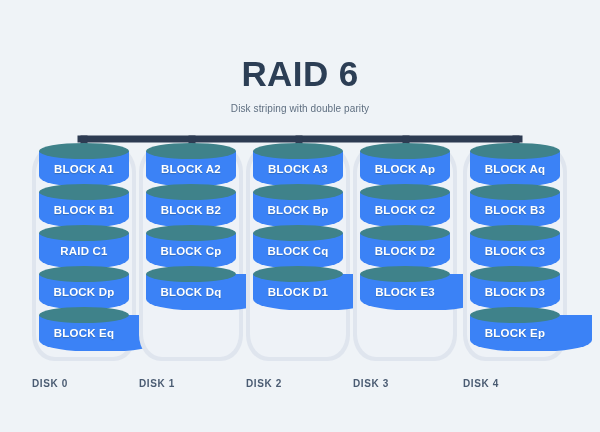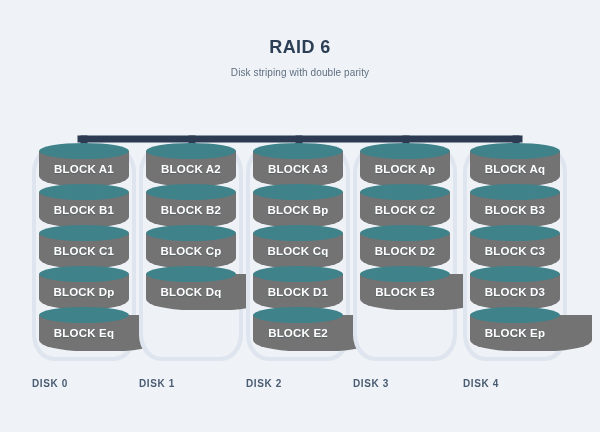--- a/index.html
+++ b/index.html
@@ -18,22 +18,22 @@
   
   .header {
     position: absolute;
     top: 0;
     left: 0;
     width: 600px;
     text-align: center;
   }
   .title {
     margin: 0;
-    padding-top: 38px;
-    font-size: 18px;
+    padding-top: 56px;
+    font-size: 35px;
     font-weight: bold;
     letter-spacing: 0.4px;
     color: #2c3e55;
     line-height: 1.05;
   }
   .subtitle {
     margin: 0;
     padding-top: 10px;
     font-size: 10px;
     font-weight: normal;
@@ -87,21 +87,21 @@
     position: absolute;
     left: 7px;
     top: 5px;
     width: 90px;
   }
   .cyl {
     position: relative;
     width: 90px;
     height: 36px;
     margin-bottom: 5px;
-    background: #737373;
+    background: #3b82f6;
     border-radius: 0 0 45px 45px / 0 0 11px 11px;
   }
   .cyl:last-child {
     margin-bottom: 0;
     padding-left: 32px;
   }
   .cyl-top {
     position: absolute;
     left: 0;
     top: -8px;
@@ -167,21 +167,21 @@
       <div class="cyl">
         <div class="cyl-top"></div>
         <div class="cyl-label">BLOCK A1</div>
       </div>
       <div class="cyl">
         <div class="cyl-top"></div>
         <div class="cyl-label">BLOCK B1</div>
       </div>
       <div class="cyl">
         <div class="cyl-top"></div>
-        <div class="cyl-label">BLOCK C1</div>
+        <div class="cyl-label">RAID C1</div>
       </div>
       <div class="cyl">
         <div class="cyl-top"></div>
         <div class="cyl-label">BLOCK Dp</div>
       </div>
       <div class="cyl">
         <div class="cyl-top"></div>
         <div class="cyl-label">BLOCK Eq</div>
       </div>
     </div>
@@ -227,24 +227,20 @@
         <div class="cyl-label">BLOCK Bp</div>
       </div>
       <div class="cyl">
         <div class="cyl-top"></div>
         <div class="cyl-label">BLOCK Cq</div>
       </div>
       <div class="cyl">
         <div class="cyl-top"></div>
         <div class="cyl-label">BLOCK D1</div>
       </div>
-      <div class="cyl">
-        <div class="cyl-top"></div>
-        <div class="cyl-label">BLOCK E2</div>
-      </div>
     </div>
     <div class="disk-name">DISK 2</div>
   </div>
 
   <div class="disk" style="left:353px">
     <div class="disk-casing">
       <div class="disk-casing-inner"></div>
     </div>
     <div class="stack">
       <div class="cyl">

